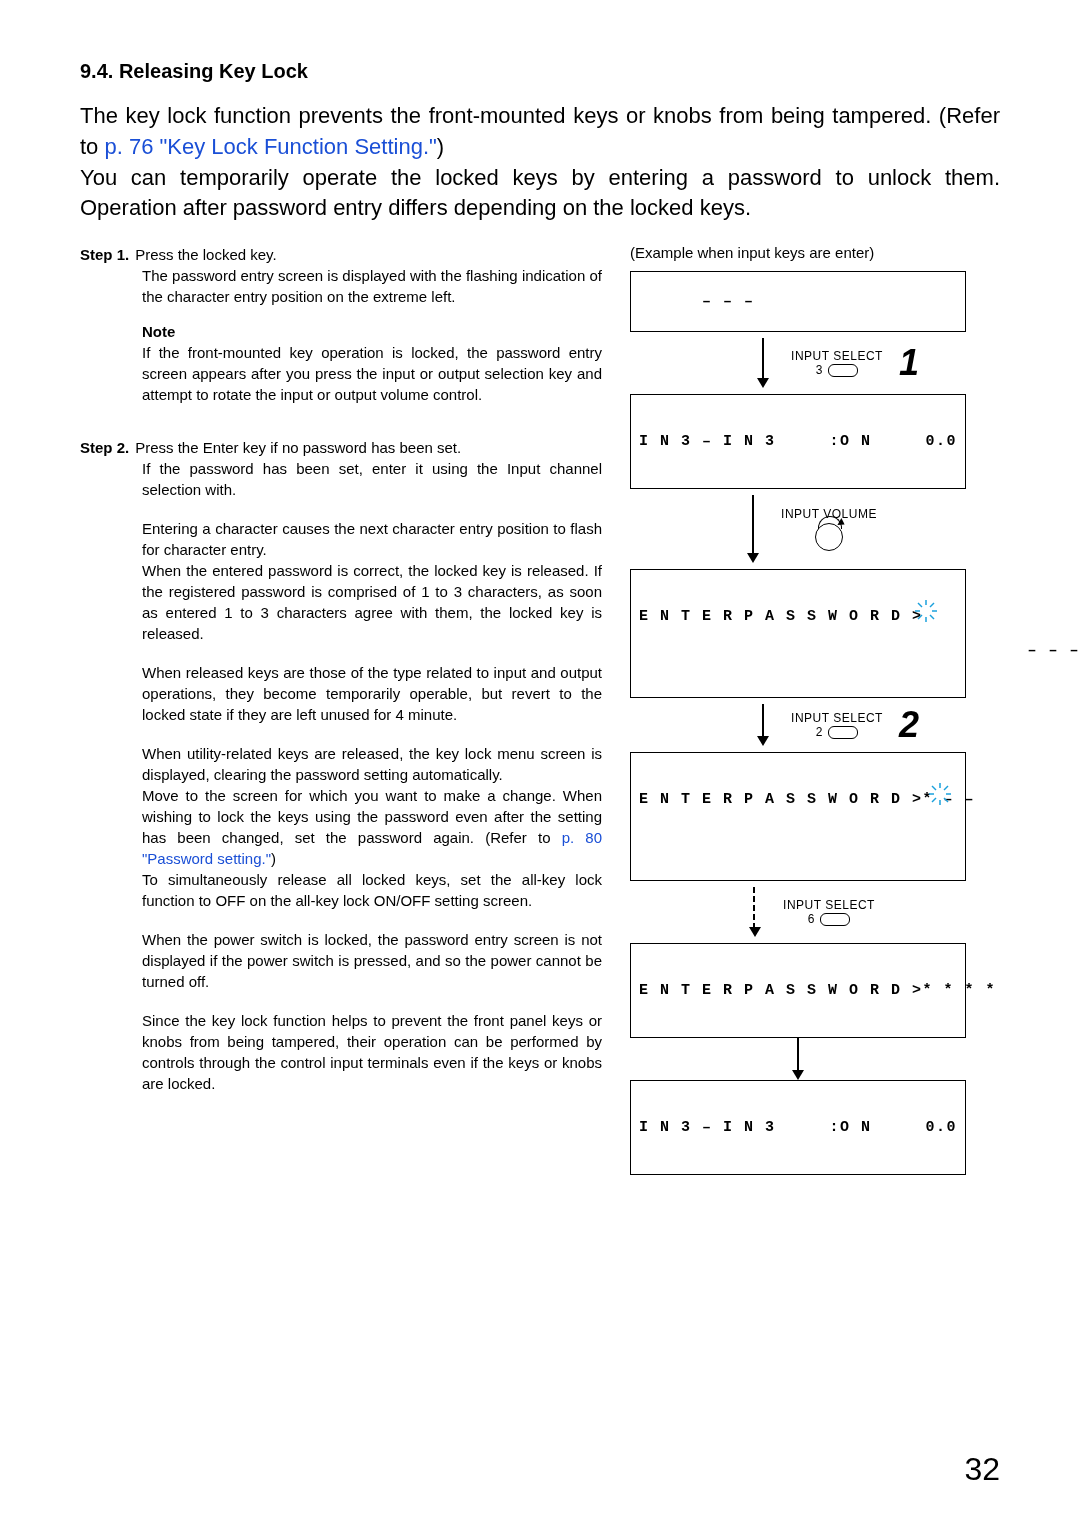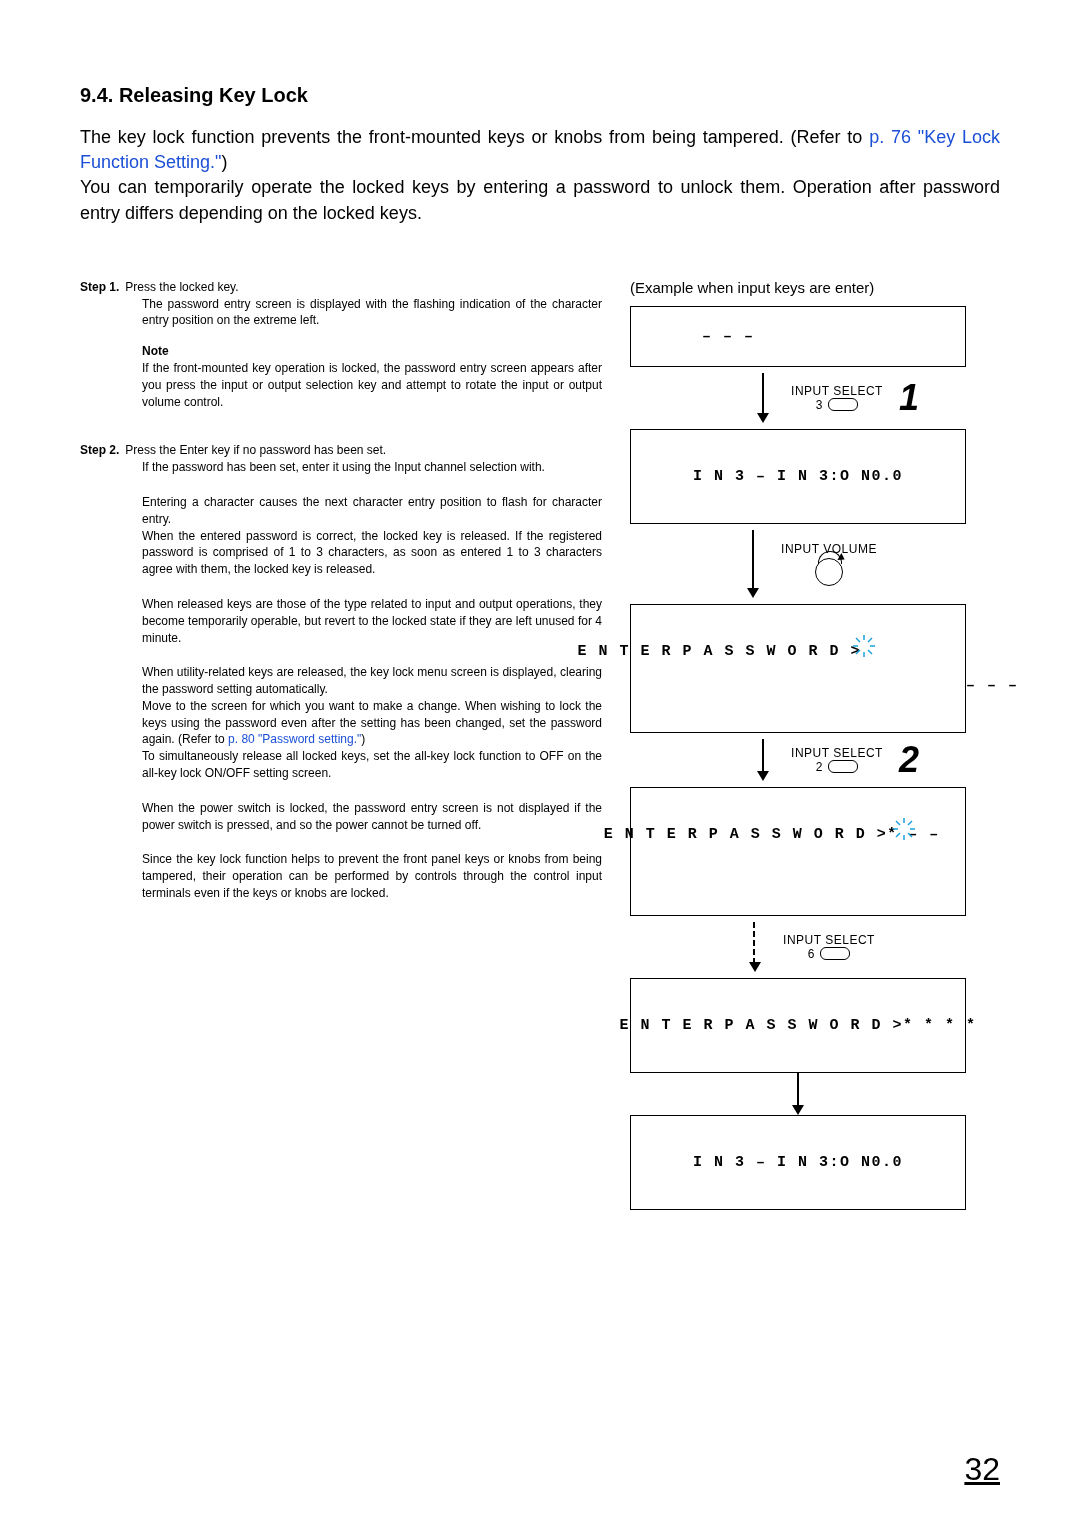--- a/index.html
+++ b/index.html
@@ -7,55 +7,54 @@
     padding: 0;
     font-family: Arial, Helvetica, sans-serif;
     font-size: 16px;
     color: #000;
     background: #fff;
   }
   .page {
     width: 1080px;
     height: 1528px;
     box-sizing: border-box;
-    padding: 84px 80px 40px 80px;
+    padding: 60px 80px 40px 80px;
     position: relative;
   }
   .title {
     font-weight: bold;
     font-size: 20px;
     margin-bottom: 18px;
   }
   .intro {
-    font-size: 18px;
+    font-size: 22px;
     text-align: justify;
     line-height: 1.4;
-    margin-bottom: 53px;
+    margin-bottom: 20px;
   }
   .link { color: #1a4fd6; }
   .content-row {
     display: flex;
     gap: 28px;
   }
-  .left { flex: 1; font-size: 12px; text-align: justify; line-height: 1.4; }
+  .left { flex: 1; font-size: 15px; text-align: justify; line-height: 1.4; }
   .right { width: 370px; font-size: 14px; }
   .step {
     margin-bottom: 32px;
   }
   .step-header { display: flex; }
   .step-label { font-weight: bold; white-space: nowrap; margin-right: 6px; }
   .step-body { margin-left: 62px; }
   .step-first-line { }
   .note { font-weight: bold; margin-top: 14px; }
   .page-number {
     position: absolute;
     bottom: 40px;
     right: 80px;
     font-size: 32px;
-    text-decoration: underline;
   }
   .example-label {
     font-size: 15px;
     margin-bottom: 10px;
   }
   
   .key {
     display: inline-block;
     width: 28px;
     height: 11px;
@@ -71,21 +70,21 @@
     padding: 4px 8px;
     font-family: "Courier New", monospace;
     font-weight: bold;
     font-size: 15px;
     letter-spacing: 1.5px;
     white-space: pre;
     position: relative;
   }
   .lcd-row {
     display: flex;
-    justify-content: center;
+    justify-content: space-between;
     font-family: Liberation Mono, monospace;
   }
   .arrow-col {
     display: flex;
     justify-content: center;
     width: 336px;
   }
   .arrow {
     display: flex;
     align-items: center;

